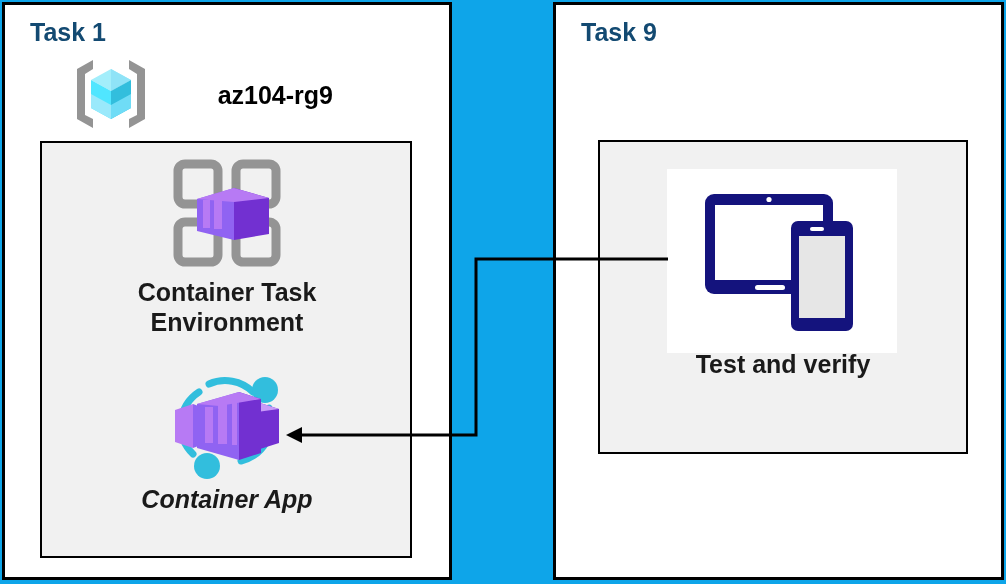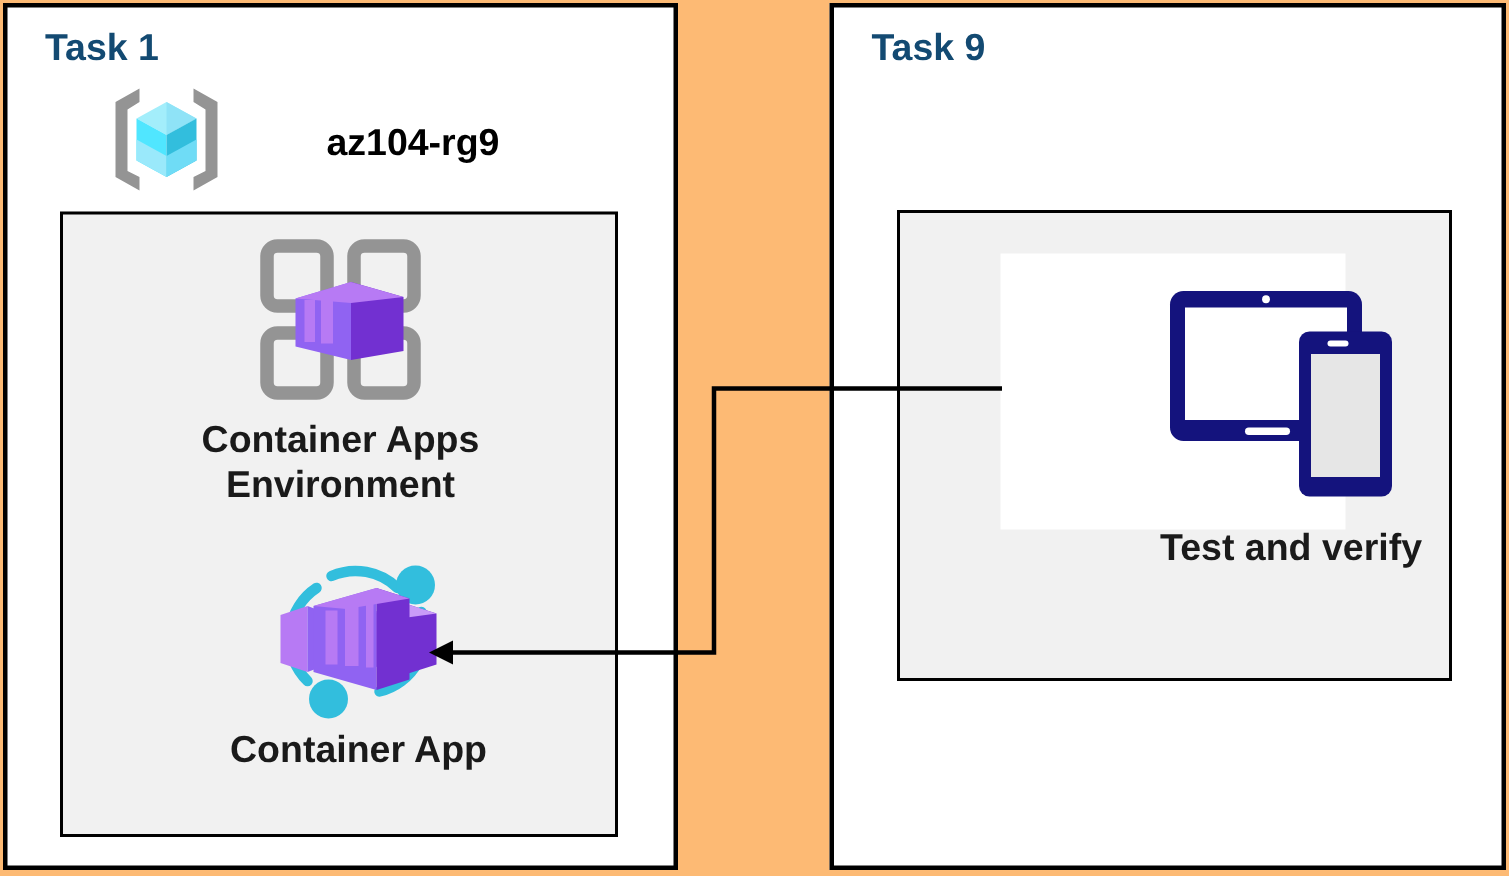--- a/index.html
+++ b/index.html
@@ -7,21 +7,21 @@
     padding: 0;
     background: #ffffff;
   }
   body {
     font-family: "Liberation Sans", sans-serif;
   }
   #canvas {
     position: relative;
     width: 1006px;
     height: 584px;
-    background: #fdba74;
+    background: #0ea5e9;
     overflow: hidden;
   }
 
   
   .task-panel {
     position: absolute;
     background: #ffffff;
     border: 3px solid #000000;
     box-sizing: border-box;
   }
@@ -74,22 +74,22 @@
   }
   .node-caption {
     font-size: 25px;
     font-weight: bold;
     color: #1a1a1a;
     line-height: 1.18;
     white-space: pre-line;
   }
 
   #env-node  { left: 62px;  top: 152px; width: 330px; }
-  #app-node  { left: 74px;  top: 366px; width: 330px; }
-  #test-node { left: 618px; top: 166px; width: 330px; text-align: right; }
+  #app-node  { left: 62px;  top: 366px; width: 330px; font-style: italic; }
+  #test-node { left: 618px; top: 166px; width: 330px; }
 
   
   #devices-plate {
     position: absolute;
     left: 667px;
     top: 169px;
     width: 230px;
     height: 184px;
     background: #ffffff;
   }
@@ -144,21 +144,21 @@
 
         <g>
           <path d="M31 47 L68 36 L68 88 L31 79 Z" fill="#9063F2"></path>
           <path d="M68 36 L103 46 L103 82 L68 88 Z" fill="#7230D1"></path>
           <path d="M31 47 L68 36 L103 46 L68 50 Z" fill="#B77AF4"></path>
           <rect x="37" y="48" width="7" height="28" fill="#B77AF4"></rect>
           <rect x="48" y="45" width="8" height="32" fill="#B77AF4"></rect>
         </g>
       </svg>
     </span>
-    <div class="node-caption">Container Apps
+    <div class="node-caption">Container Task
 Environment</div>
   </div>
 
   <div id="app-node" class="node">
     <span class="icon-wrap">
       <svg width="140" height="115" viewBox="0 0 140 115" xmlns="http://www.w3.org/2000/svg">
 
         <g fill="none" stroke="#32BEDD" stroke-width="7" stroke-linecap="round">
           <path d="M36 88 A40 40 0 0 1 42 26"></path>
           <path d="M52 18 A40 40 0 0 1 96 26"></path>

